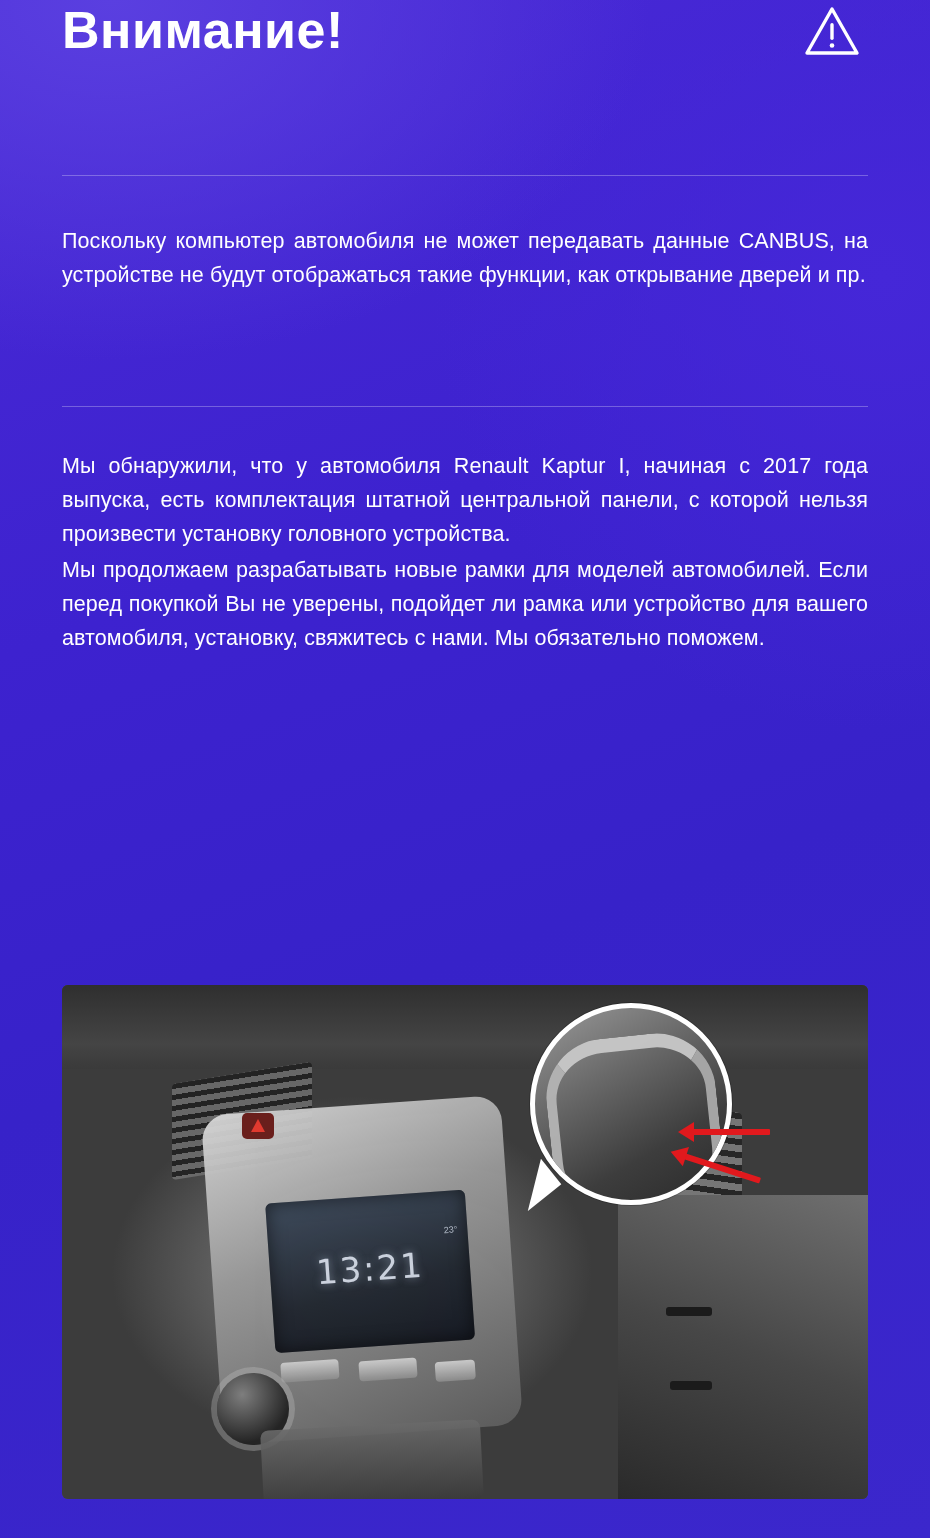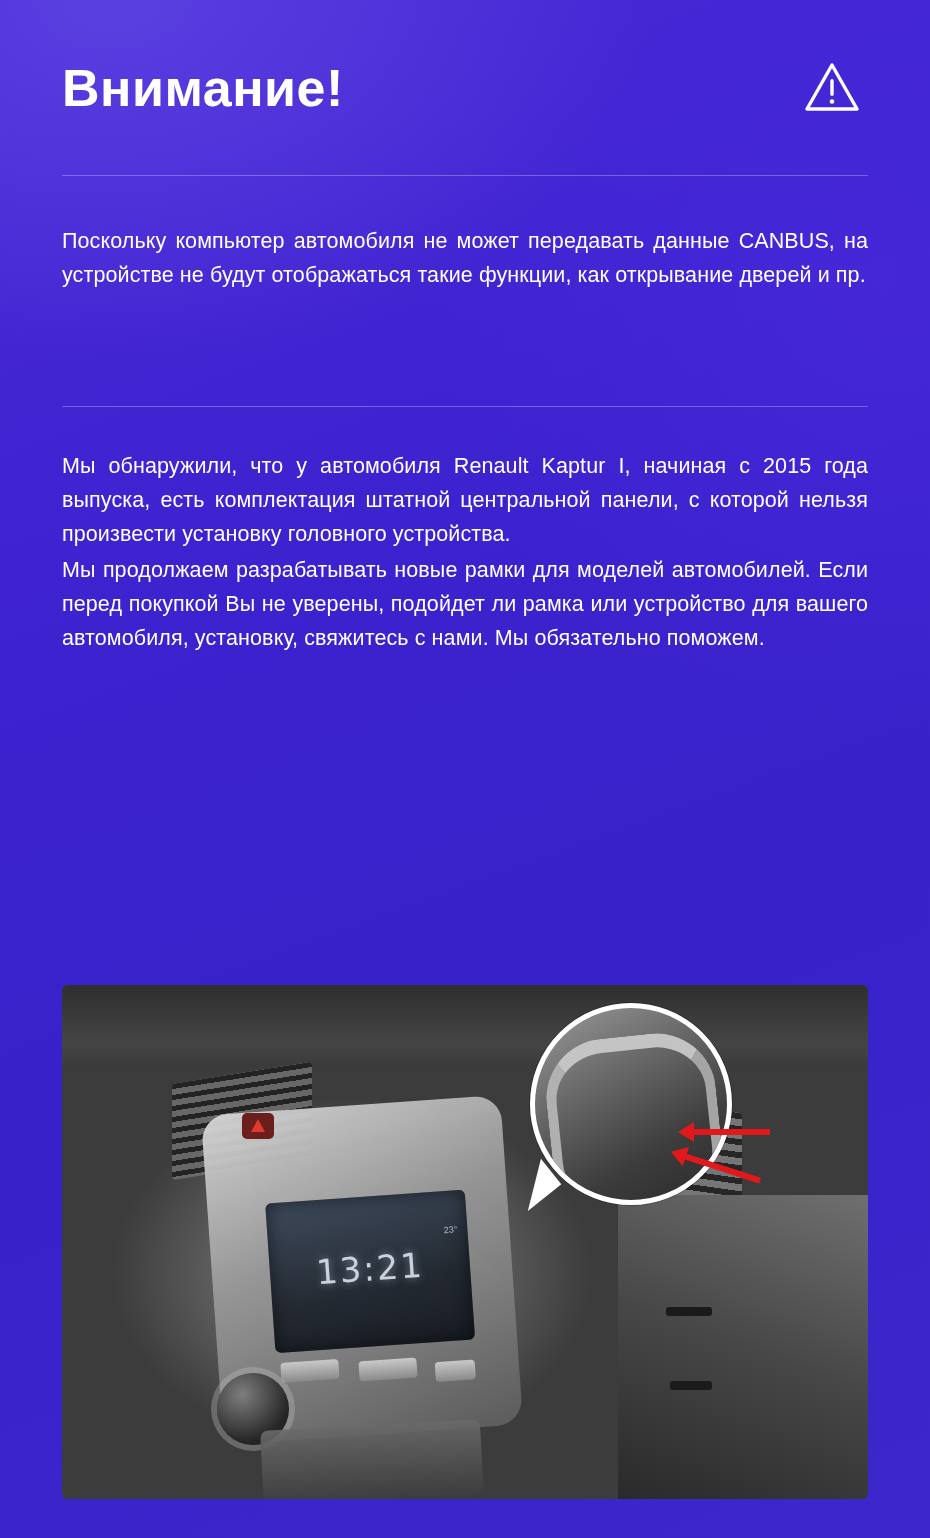--- a/index.html
+++ b/index.html
@@ -22,21 +22,20 @@
       radial-gradient(ellipse 700px 700px at 95% 18%, #4527d8 0%, rgba(69,39,216,0) 65%),
       linear-gradient(160deg, #4a2ad6 0%, #3d22cf 35%, #3722c9 60%, #3b27cc 100%);
     box-sizing: border-box;
   }
   .header {
     position: absolute;
     left: 0; right: 0;
     top: 0;
     height: 175px;
     display: flex;
-    align-items: center;
     padding: 4px 62px;
     box-sizing: border-box;
   }
   .title {
     color: #ffffff;
     font-size: 52px;
     font-weight: bold;
     letter-spacing: 0.5px;
     line-height: 1;
     margin: 0;
@@ -272,21 +271,21 @@
   </div>
 
   <div class="divider d1"></div>
   <div class="divider d2"></div>
 
   <div class="block b1">
     <p class="para">Поскольку компьютер автомобиля не может передавать данные CANBUS, на устройстве не будут отображаться такие функции, как открывание дверей и пр.</p>
   </div>
 
   <div class="block b2">
-    <p class="para">Мы обнаружили, что у автомобиля Renault Kaptur I, начиная с 2015 года выпуска, есть комплектация штатной центральной панели, с которой нельзя произвести установку головного устройства.</p>
+    <p class="para">Мы обнаружили, что у автомобиля Renault Kaptur I, начиная с 2017 года выпуска, есть комплектация штатной центральной панели, с которой нельзя произвести установку головного устройства.</p>
     <p class="para">Мы продолжаем разрабатывать новые рамки для моделей автомобилей. Если перед покупкой Вы не уверены, подойдет ли рамка или устройство для вашего автомобиля, установку, свяжитесь с нами. Мы обязательно поможем.</p>
   </div>
 
   <div class="photo">
     <div class="photo-inner"></div>
     <div class="dash-top"></div>
     <div class="vent-left"></div>
     <div class="vent-right"></div>
     <div class="door-pad">
       <div class="slot" style="left:48px; top:112px; width:46px; height:9px;"></div>

